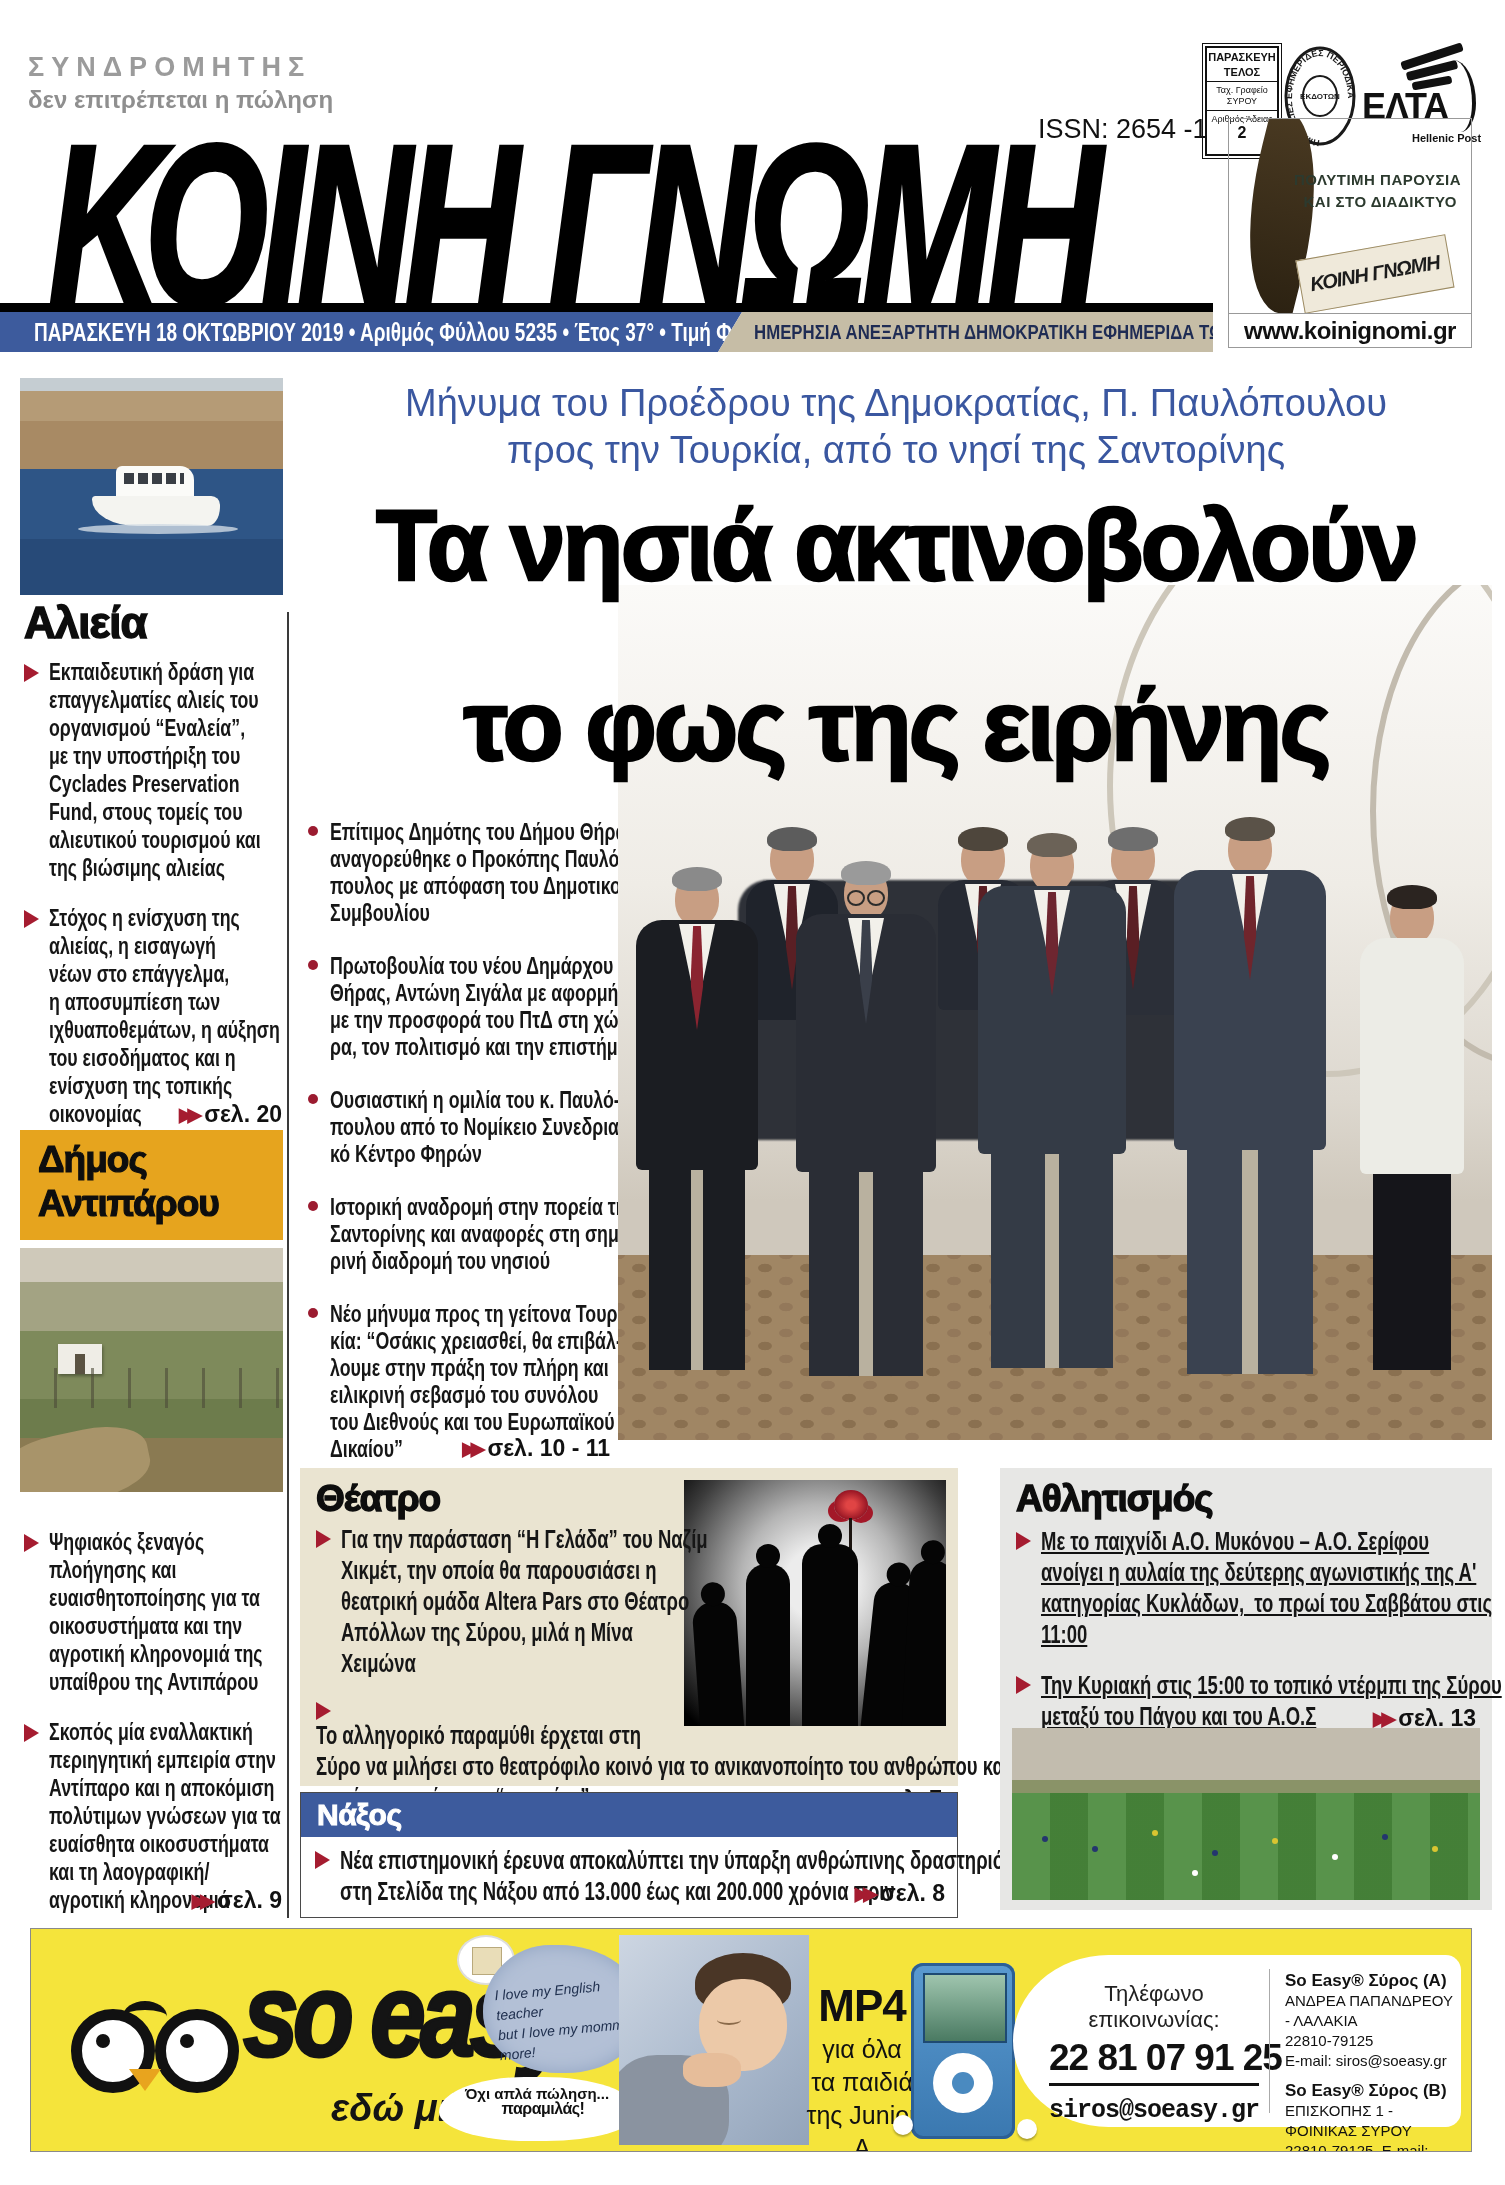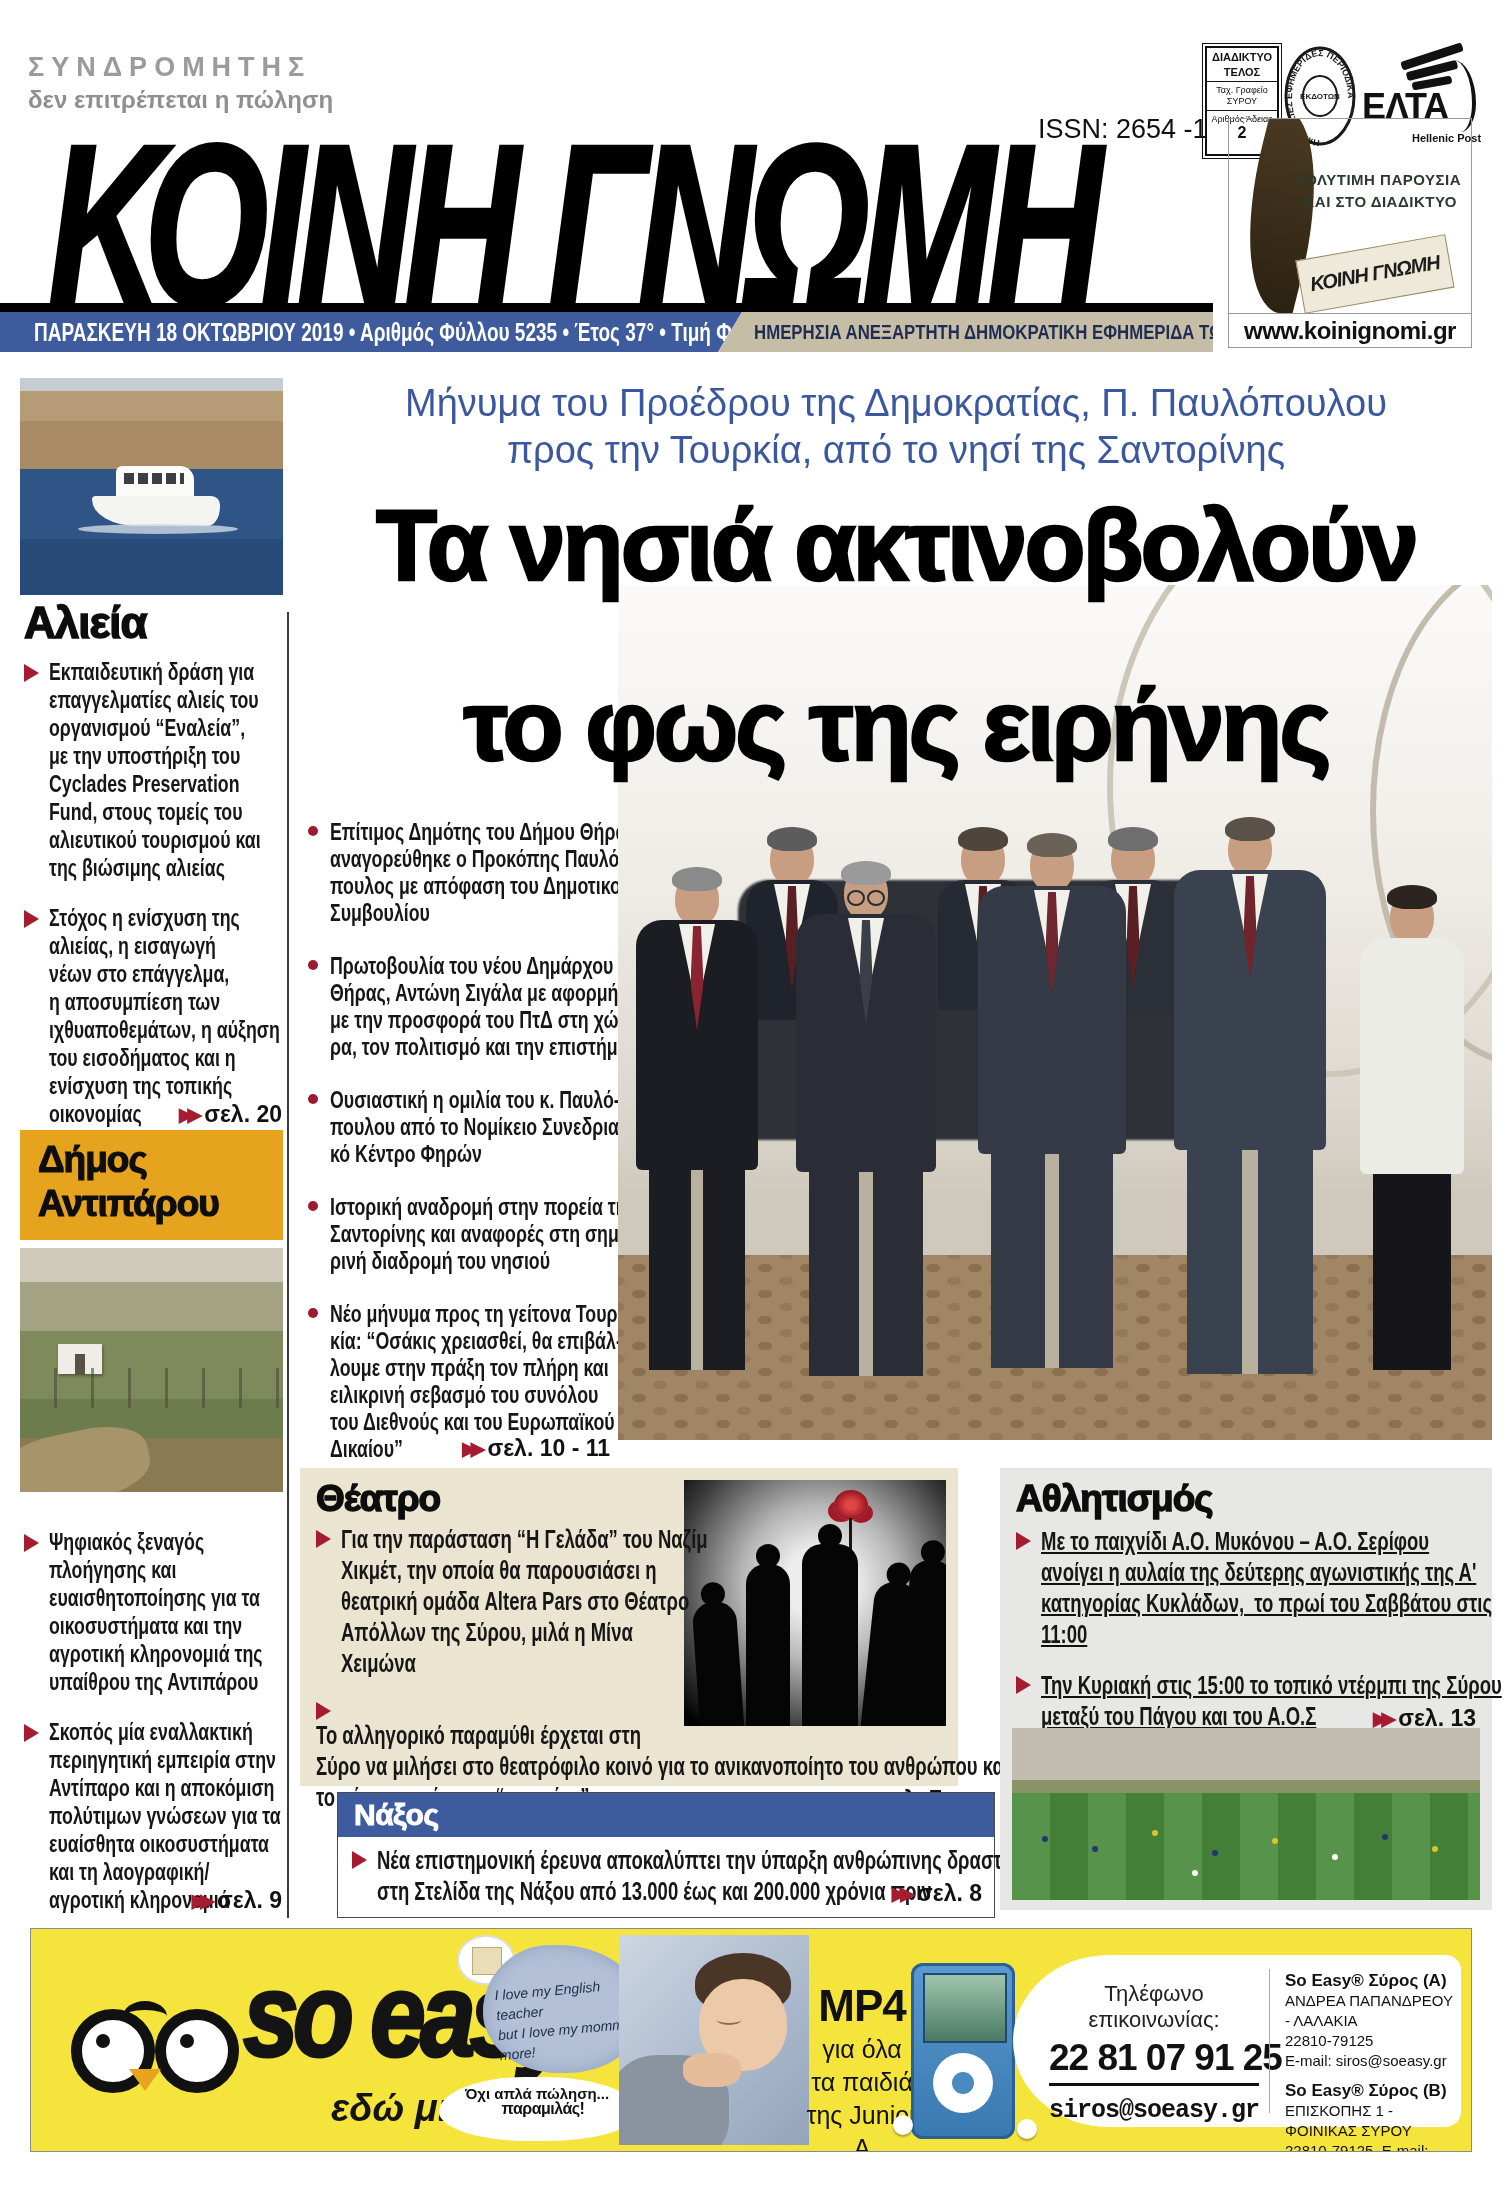--- a/index.html
+++ b/index.html
@@ -135,21 +135,21 @@
   .sil::before { content:""; position:absolute; top:-20px; left:50%; transform:translateX(-50%); width:24px; height:24px;
                  background:#050505; border-radius:50%; }
   .rose { position:absolute; left:150px; top:10px; width:34px; height:30px; background:radial-gradient(#e04444 20%,#8f1020 75%);
           border-radius:50%; box-shadow:-10px 6px 0 -4px #a31828, 10px 8px 0 -5px #a31828; }
   .rose::after { content:""; position:absolute; left:15px; top:28px; width:3px; height:70px; background:#1c1410; }
   .t-bullets { position:absolute; left:16px; top:56px; width:380px; }
   .t-bullets .bt,.t-wide .bt,.s-bullets .bt,.n-bullet .bt { font-size:25px; line-height:31px; }
   .t-wide { position:absolute; left:16px; top:228px; width:626px; }
   .t-wide .b { margin-bottom:0;flex-direction:column; }
 
-  .naxos-box { left:300px; top:1792px; width:658px; height:126px; border:1.5px solid #4a4a4a; background:#fff; box-sizing:border-box;margin-left:37px; }
+  .naxos-box { left:300px; top:1792px; width:658px; height:126px; border:1.5px solid #4a4a4a; background:#fff; box-sizing:border-box; }
   .naxos-bar { height:44px; background:#3d5b9d; color:#fff; font-size:30px; font-weight:bold; letter-spacing:-0.5px;
                line-height:44px; padding-left:16px; -webkit-text-stroke:1px #fff; }
   .n-bullet { position:relative; margin:8px 12px 0 14px; }
 
   .sports-box { left:1000px; top:1468px; width:492px; height:442px; background:#e7e7e5; box-sizing:border-box; padding:10px 16px; }
   .s-bullets { position:absolute; left:16px; top:58px; width:460px; }
   .s-bullets .b { margin-bottom:20px;text-decoration:underline; }
   .photo-foot { position:absolute; left:12px; right:12px; bottom:10px; height:172px; overflow:hidden;
                 background:linear-gradient(180deg,#c2bcae 0 30%,#8a9368 30% 38%,#4a8a3c 38% 100%); }
   .photo-foot::before { content:""; position:absolute; left:0; right:0; top:38%; bottom:0;
@@ -211,21 +211,21 @@
 </head>
 <body>
 
 <div class="page">
 
   <div class="abs subscriber">ΣΥΝΔΡΟΜΗΤΗΣ</div>
   <div class="abs subscriber-note">δεν επιτρέπεται η πώληση</div>
   <div class="abs issn">ISSN: 2654 -1106</div>
 
   <div class="abs paidbox">
-    <div class="l1">ΔΙΑΔΙΚΤΥΟ</div>
+    <div class="l1">ΠΑΡΑΣΚΕΥΗ</div>
     <div class="l1">ΤΕΛΟΣ</div>
     <div class="hr"></div>
     <div class="sm">Ταχ. Γραφείο</div>
     <div class="sm">ΣΥΡΟΥ</div>
     <div class="hr"></div>
     <div class="sm">Αριθμός Άδειας</div>
     <div class="num">2</div>
   </div>
 
   <div class="abs stamp">

